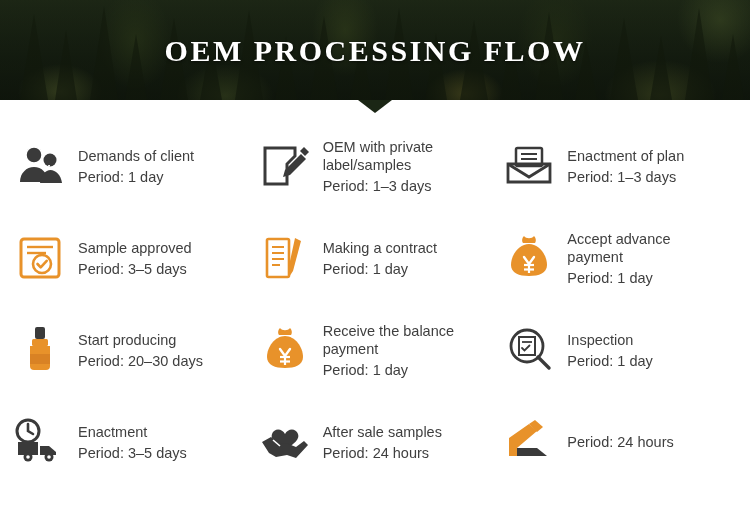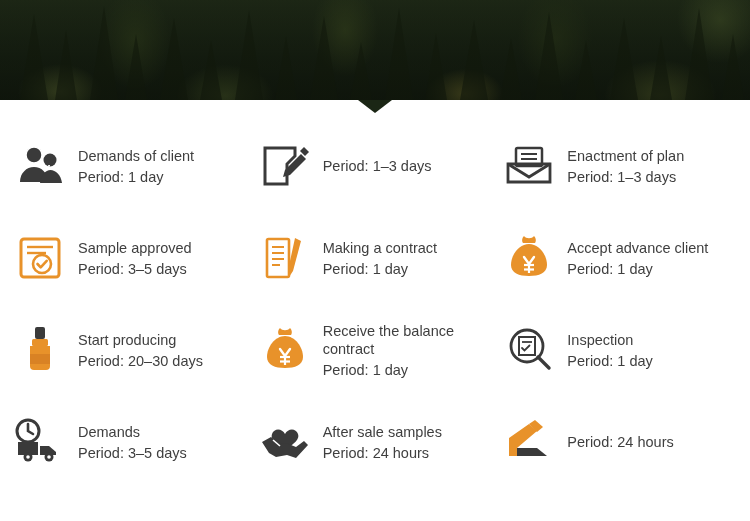--- a/index.html
+++ b/index.html
@@ -134,20 +134,21 @@
         <polygon points="500,100 511,38 522,100"></polygon>
         <polygon points="535,100 549,12 563,100"></polygon>
         <polygon points="575,100 586,40 597,100"></polygon>
         <polygon points="610,100 624,18 638,100"></polygon>
         <polygon points="650,100 661,36 672,100"></polygon>
         <polygon points="685,100 699,8 713,100"></polygon>
         <polygon points="722,100 733,34 744,100"></polygon>
       </g>
     </svg>
     <div class="banner-overlay"></div>
+    <div class="banner-title">OEM  PROCESSING FLOW</div>
   </div>
   <div class="banner-notch"></div>
 
   <div class="grid">
 
     <div class="step">
       <div class="step-icon">
         <svg width="52" height="52" viewBox="0 0 52 52">
           <circle cx="20" cy="15" r="8" fill="#3a3a3a"></circle>
           <path d="M6 42c0-9 6.5-15 14-15s14 6 14 15z" fill="#3a3a3a"></path>
@@ -165,20 +166,21 @@
 
     <div class="step">
       <div class="step-icon">
         <svg width="52" height="52" viewBox="0 0 52 52">
           <path d="M6 8h30v8l-8 8v20H6z" fill="none" stroke="#3a3a3a" stroke-width="3"></path>
           <path d="M26 30 42 14l5 5-16 16-7 2z" fill="#3a3a3a"></path>
           <path d="M41 11l4-4 5 5-4 4z" fill="#3a3a3a"></path>
         </svg>
       </div>
       <div class="step-text">
+        <div class="step-title">OEM with private label/samples</div>
         <div class="step-period">Period: 1–3 days</div>
       </div>
     </div>
 
     <div class="step">
       <div class="step-icon">
         <svg width="52" height="52" viewBox="0 0 52 52">
           <rect x="13" y="8" width="26" height="18" rx="1.5" fill="none" stroke="#3a3a3a" stroke-width="2.5"></rect>
           <line x1="18" y1="14" x2="34" y2="14" stroke="#3a3a3a" stroke-width="2"></line>
           <line x1="18" y1="19" x2="34" y2="19" stroke="#3a3a3a" stroke-width="2"></line>
@@ -230,21 +232,21 @@
         <svg width="52" height="52" viewBox="0 0 52 52">
           <path d="M20 11c-2-3 0-6 1-7 2 3 8 3 10 0 1 1 3 4 1 7z" fill="#E8922A"></path>
           <path d="M26 12c10 0 18 11 18 21 0 8-8 11-18 11S8 41 8 33c0-10 8-21 18-21z" fill="#E8922A"></path>
           <path d="M21 25l5 7 5-7" stroke="#ffffff" stroke-width="2.4" fill="none" stroke-linecap="round"></path>
           <line x1="21" y1="33" x2="31" y2="33" stroke="#ffffff" stroke-width="2.2"></line>
           <line x1="21" y1="37.5" x2="31" y2="37.5" stroke="#ffffff" stroke-width="2.2"></line>
           <line x1="26" y1="32" x2="26" y2="41" stroke="#ffffff" stroke-width="2.2"></line>
         </svg>
       </div>
       <div class="step-text">
-        <div class="step-title">Accept advance client</div>
+        <div class="step-title">Accept advance payment</div>
         <div class="step-period">Period: 1 day</div>
       </div>
     </div>
 
     <div class="step">
       <div class="step-icon">
         <svg width="52" height="52" viewBox="0 0 52 52">
           <rect x="21" y="3" width="10" height="12" rx="2" fill="#3a3a3a"></rect>
           <rect x="18" y="15" width="16" height="7" rx="1.5" fill="#E8922A"></rect>
           <path d="M16 22h20v20a4 4 0 0 1-4 4H20a4 4 0 0 1-4-4z" fill="#E8922A"></path>
@@ -262,21 +264,21 @@
         <svg width="52" height="52" viewBox="0 0 52 52">
           <path d="M20 11c-2-3 0-6 1-7 2 3 8 3 10 0 1 1 3 4 1 7z" fill="#E8922A"></path>
           <path d="M26 12c10 0 18 11 18 21 0 8-8 11-18 11S8 41 8 33c0-10 8-21 18-21z" fill="#E8922A"></path>
           <path d="M21 25l5 7 5-7" stroke="#ffffff" stroke-width="2.4" fill="none" stroke-linecap="round"></path>
           <line x1="21" y1="33" x2="31" y2="33" stroke="#ffffff" stroke-width="2.2"></line>
           <line x1="21" y1="37.5" x2="31" y2="37.5" stroke="#ffffff" stroke-width="2.2"></line>
           <line x1="26" y1="32" x2="26" y2="41" stroke="#ffffff" stroke-width="2.2"></line>
         </svg>
       </div>
       <div class="step-text">
-        <div class="step-title">Receive the balance contract</div>
+        <div class="step-title">Receive the balance payment</div>
         <div class="step-period">Period: 1 day</div>
       </div>
     </div>
 
     <div class="step">
       <div class="step-icon">
         <svg width="52" height="52" viewBox="0 0 52 52">
           <circle cx="24" cy="22" r="16" fill="none" stroke="#3a3a3a" stroke-width="2.8"></circle>
           <rect x="16" y="13" width="16" height="18" fill="none" stroke="#3a3a3a" stroke-width="2"></rect>
           <line x1="19" y1="18" x2="29" y2="18" stroke="#3a3a3a" stroke-width="1.8"></line>
@@ -297,21 +299,21 @@
           <path d="M14 8v7l5 3" fill="none" stroke="#3a3a3a" stroke-width="2.6" stroke-linecap="round"></path>
           <path d="M4 26h20v13H4z" fill="#3a3a3a"></path>
           <path d="M26 30h9l7 6v3H26z" fill="#3a3a3a"></path>
           <circle cx="14" cy="41" r="4.5" fill="#3a3a3a"></circle>
           <circle cx="14" cy="41" r="1.8" fill="#ffffff"></circle>
           <circle cx="35" cy="41" r="4.5" fill="#3a3a3a"></circle>
           <circle cx="35" cy="41" r="1.8" fill="#ffffff"></circle>
         </svg>
       </div>
       <div class="step-text">
-        <div class="step-title">Demands</div>
+        <div class="step-title">Enactment</div>
         <div class="step-period">Period: 3–5 days</div>
       </div>
     </div>
 
     <div class="step">
       <div class="step-icon">
         <svg width="52" height="52" viewBox="0 0 52 52">
           <path d="M26 18c-3-6-11-6-13 0-2 5 4 10 13 16 9-6 15-11 13-16-2-6-10-6-13 0z" fill="#3a3a3a"></path>
           <path d="M3 26l9-5 9 7 6-1 10 4 8-6 4 4-12 13-9-3-11 2-7-4z" fill="#3a3a3a"></path>
           <path d="M14 24l7 6" stroke="#ffffff" stroke-width="1.6"></path>

